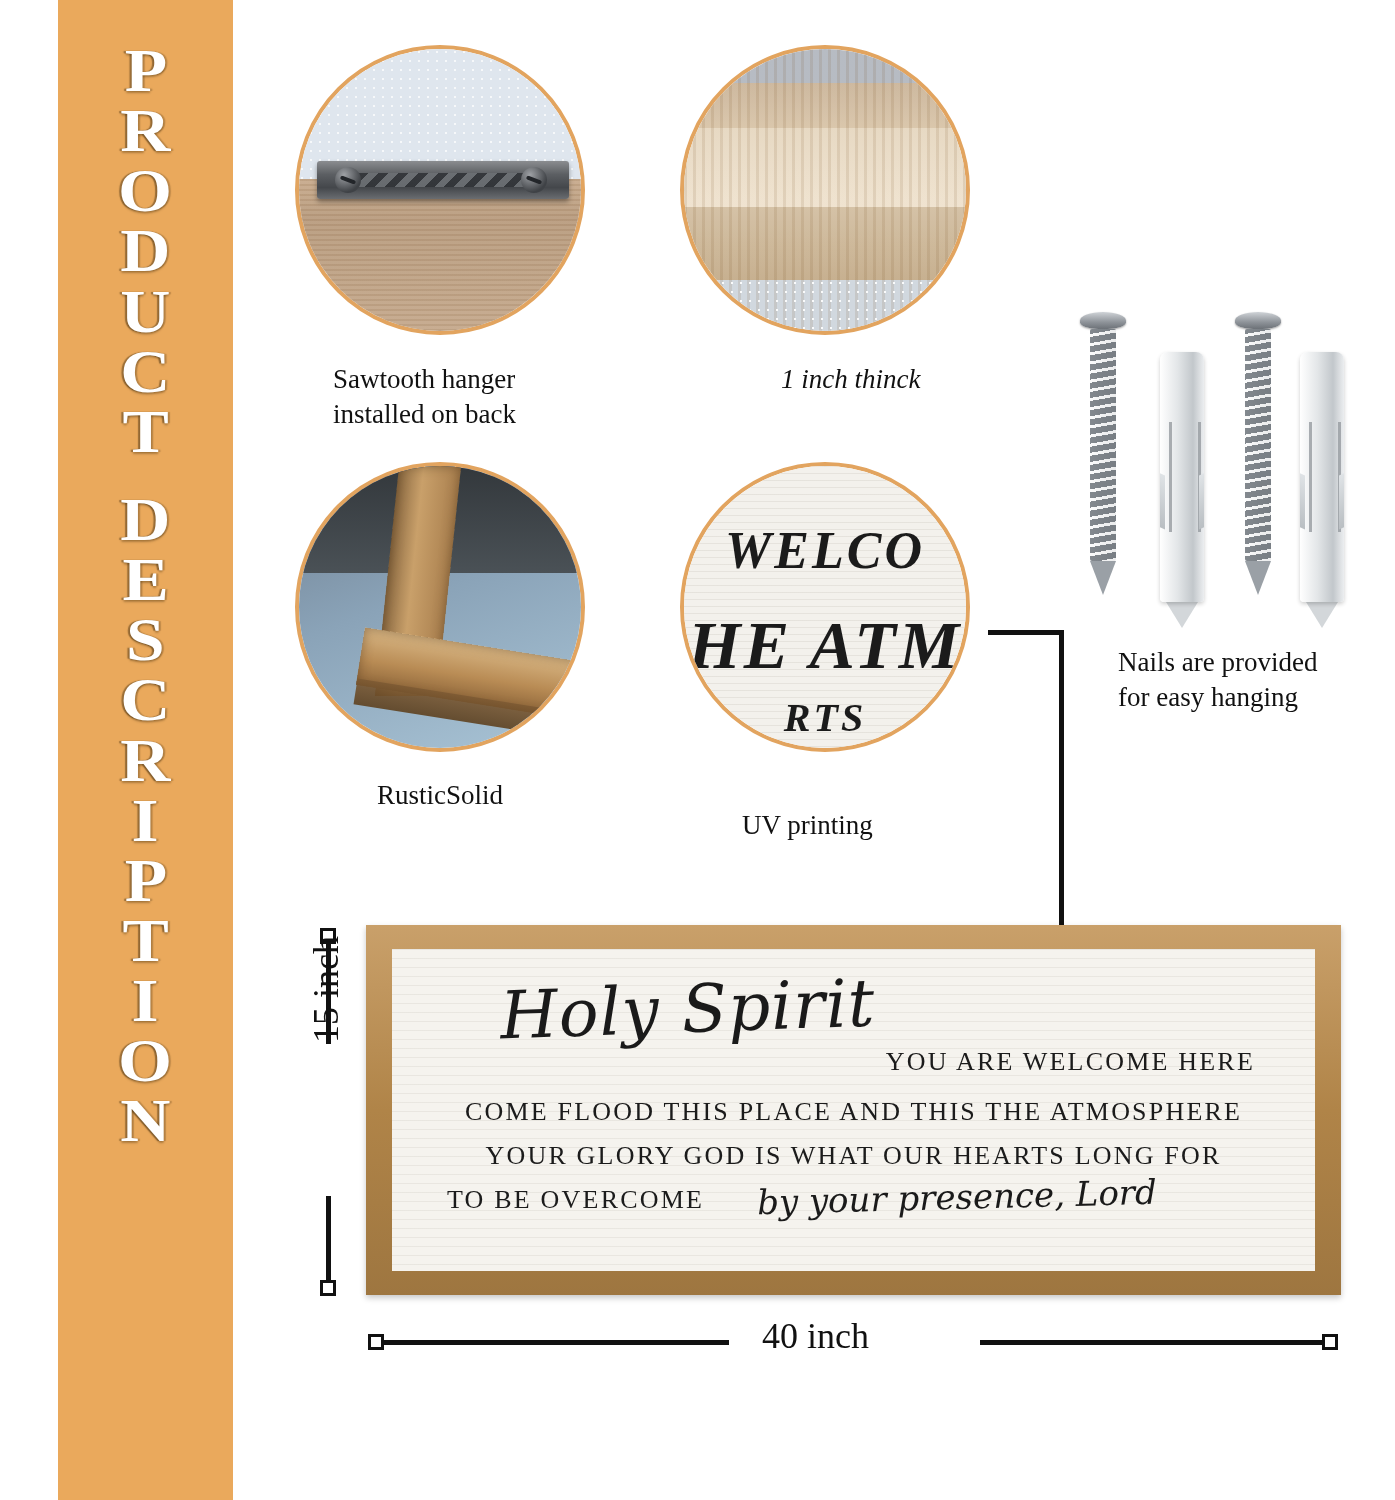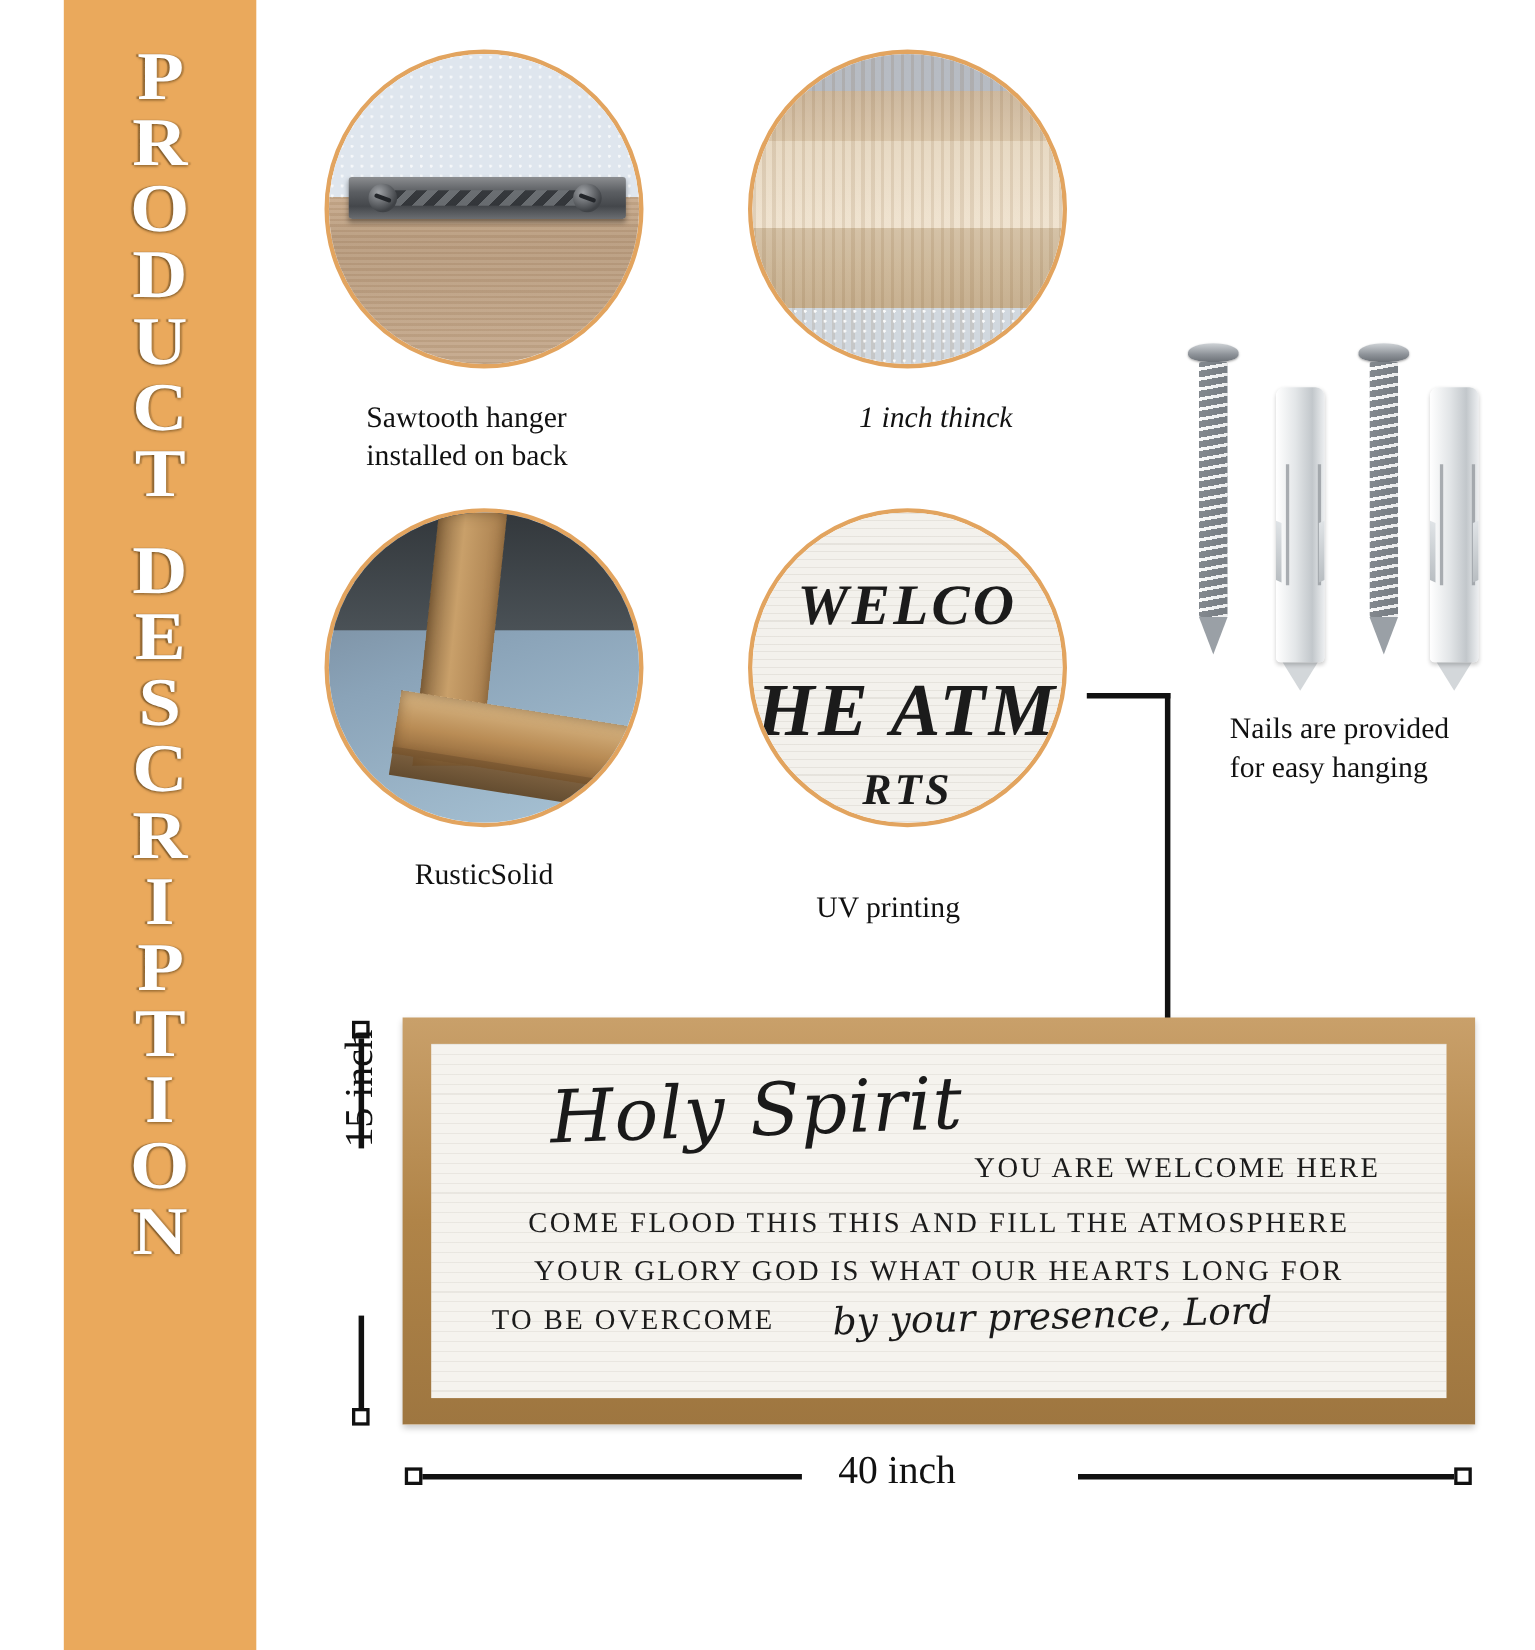--- a/index.html
+++ b/index.html
@@ -392,21 +392,21 @@
 </div>
 
 <div class="pointer-line" style="left:988px; top:630px; width:76px; height:5px;"></div>
 <div class="pointer-line" style="left:1059px; top:630px; width:5px; height:448px;"></div>
 <div class="pointer-dot" style="left:1053px; top:1070px;"></div>
 
 <div id="sign-frame">
   <div id="sign-face">
     <div class="sign-script" id="sign-title">Holy Spirit</div>
     <div class="sign-caps" id="sign-l1">YOU ARE WELCOME HERE</div>
-    <div class="sign-caps" id="sign-l2">COME FLOOD THIS THIS AND FILL THE ATMOSPHERE</div>
+    <div class="sign-caps" id="sign-l2">COME FLOOD THIS PLACE AND THIS THE ATMOSPHERE</div>
     <div class="sign-caps" id="sign-l3">YOUR GLORY GOD IS WHAT OUR HEARTS LONG FOR</div>
     <div class="sign-caps" id="sign-l4">TO BE OVERCOME</div>
     <div class="sign-script" id="sign-l5">by your presence, Lord</div>
   </div>
 </div>
 
 <div class="dim-cap" style="left:320px; top:928px;"></div>
 <div class="dim-line" style="left:326px; top:944px; width:5px; height:100px;"></div>
 <div class="dim-line" style="left:326px; top:1196px; width:5px; height:86px;"></div>
 <div class="dim-cap" style="left:320px; top:1280px;"></div>

